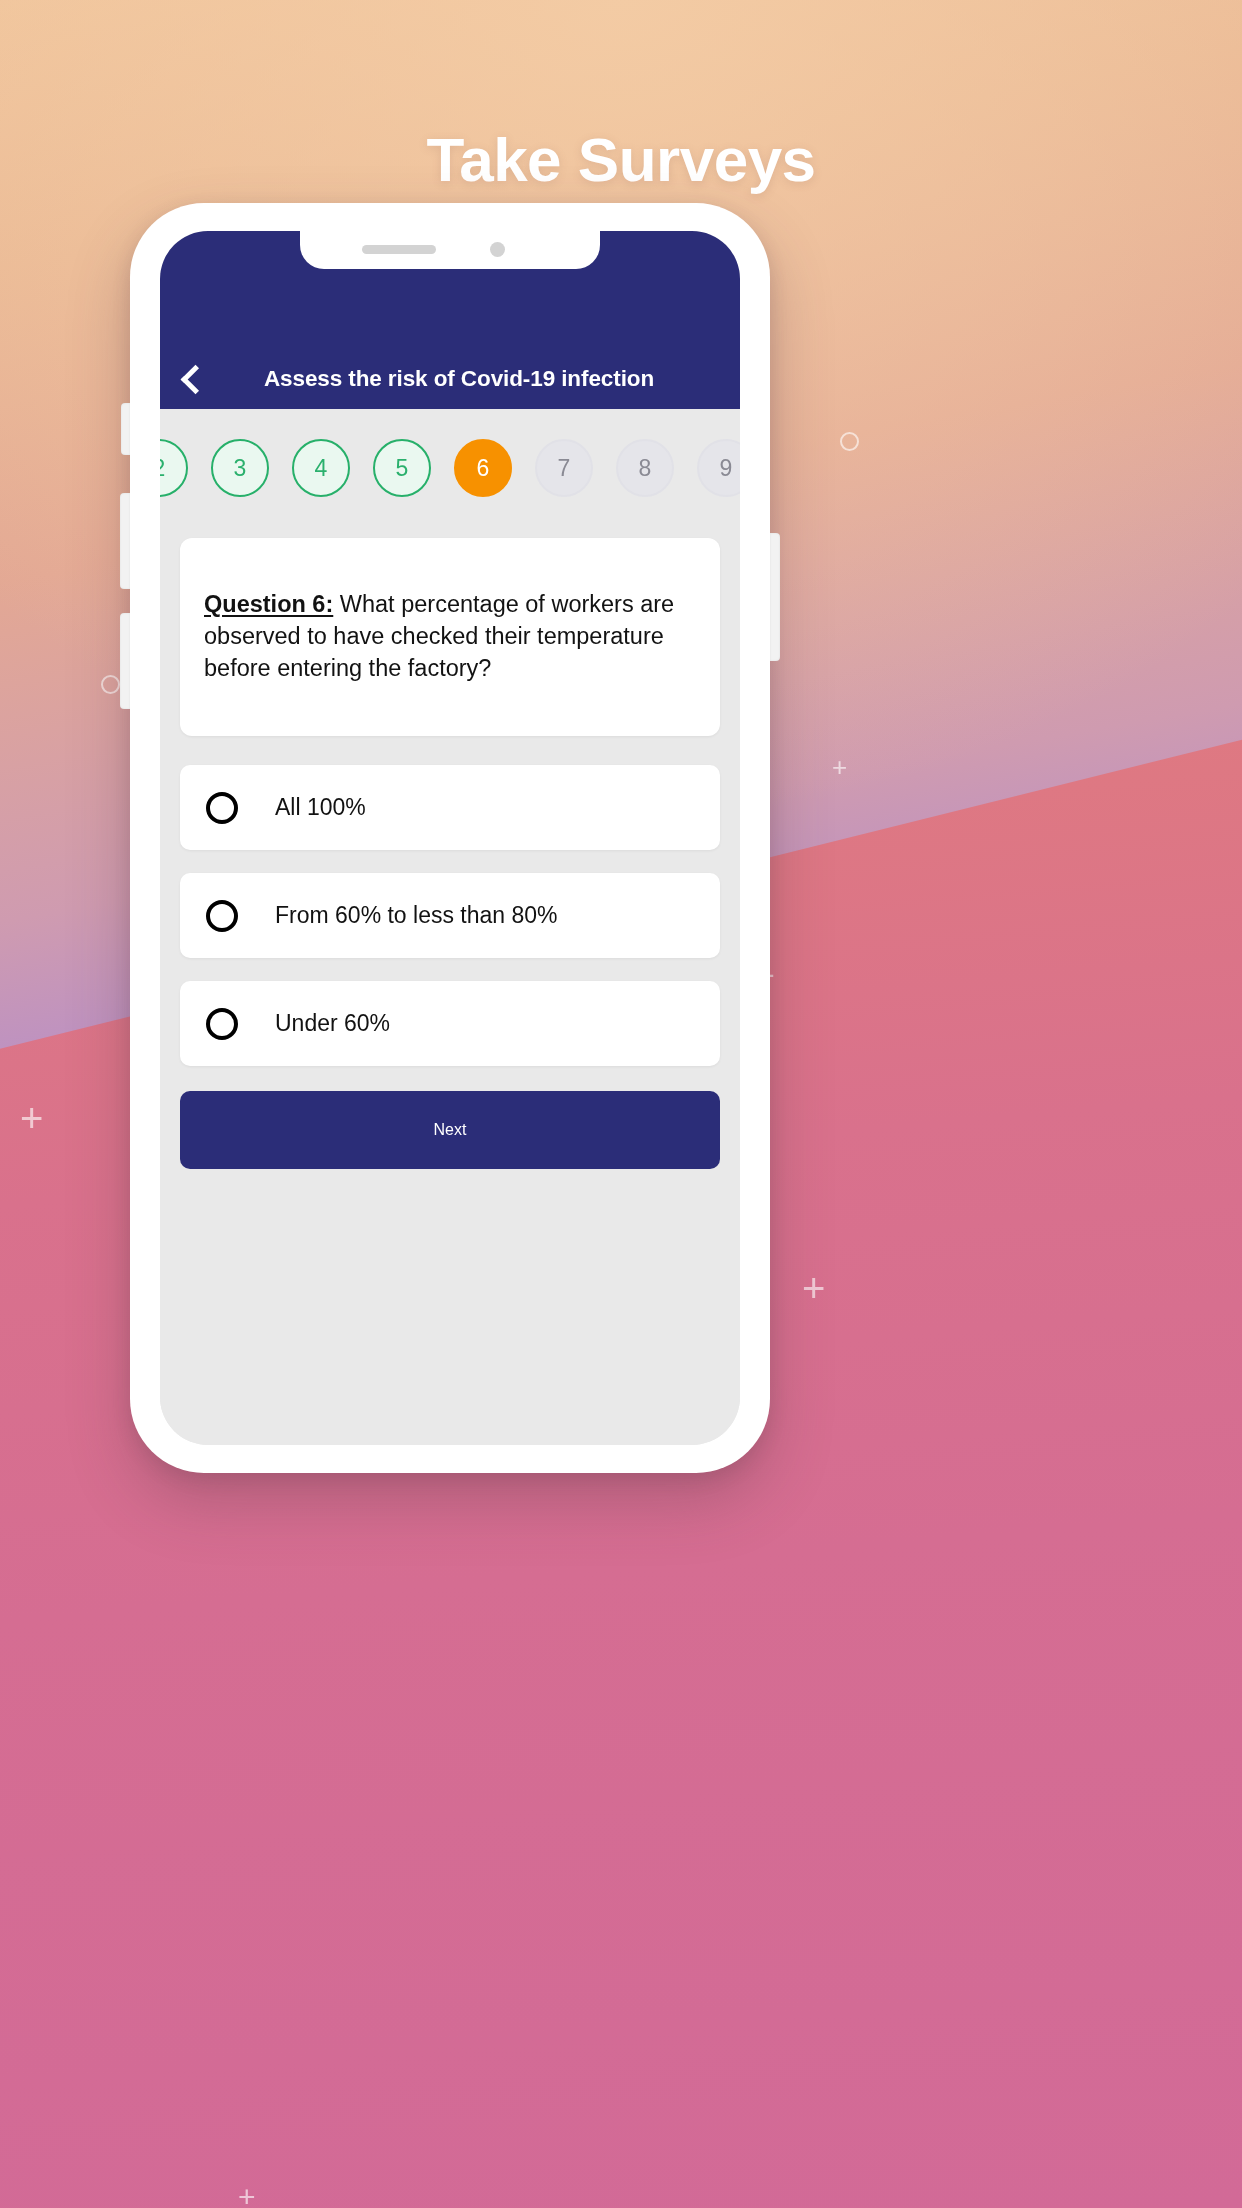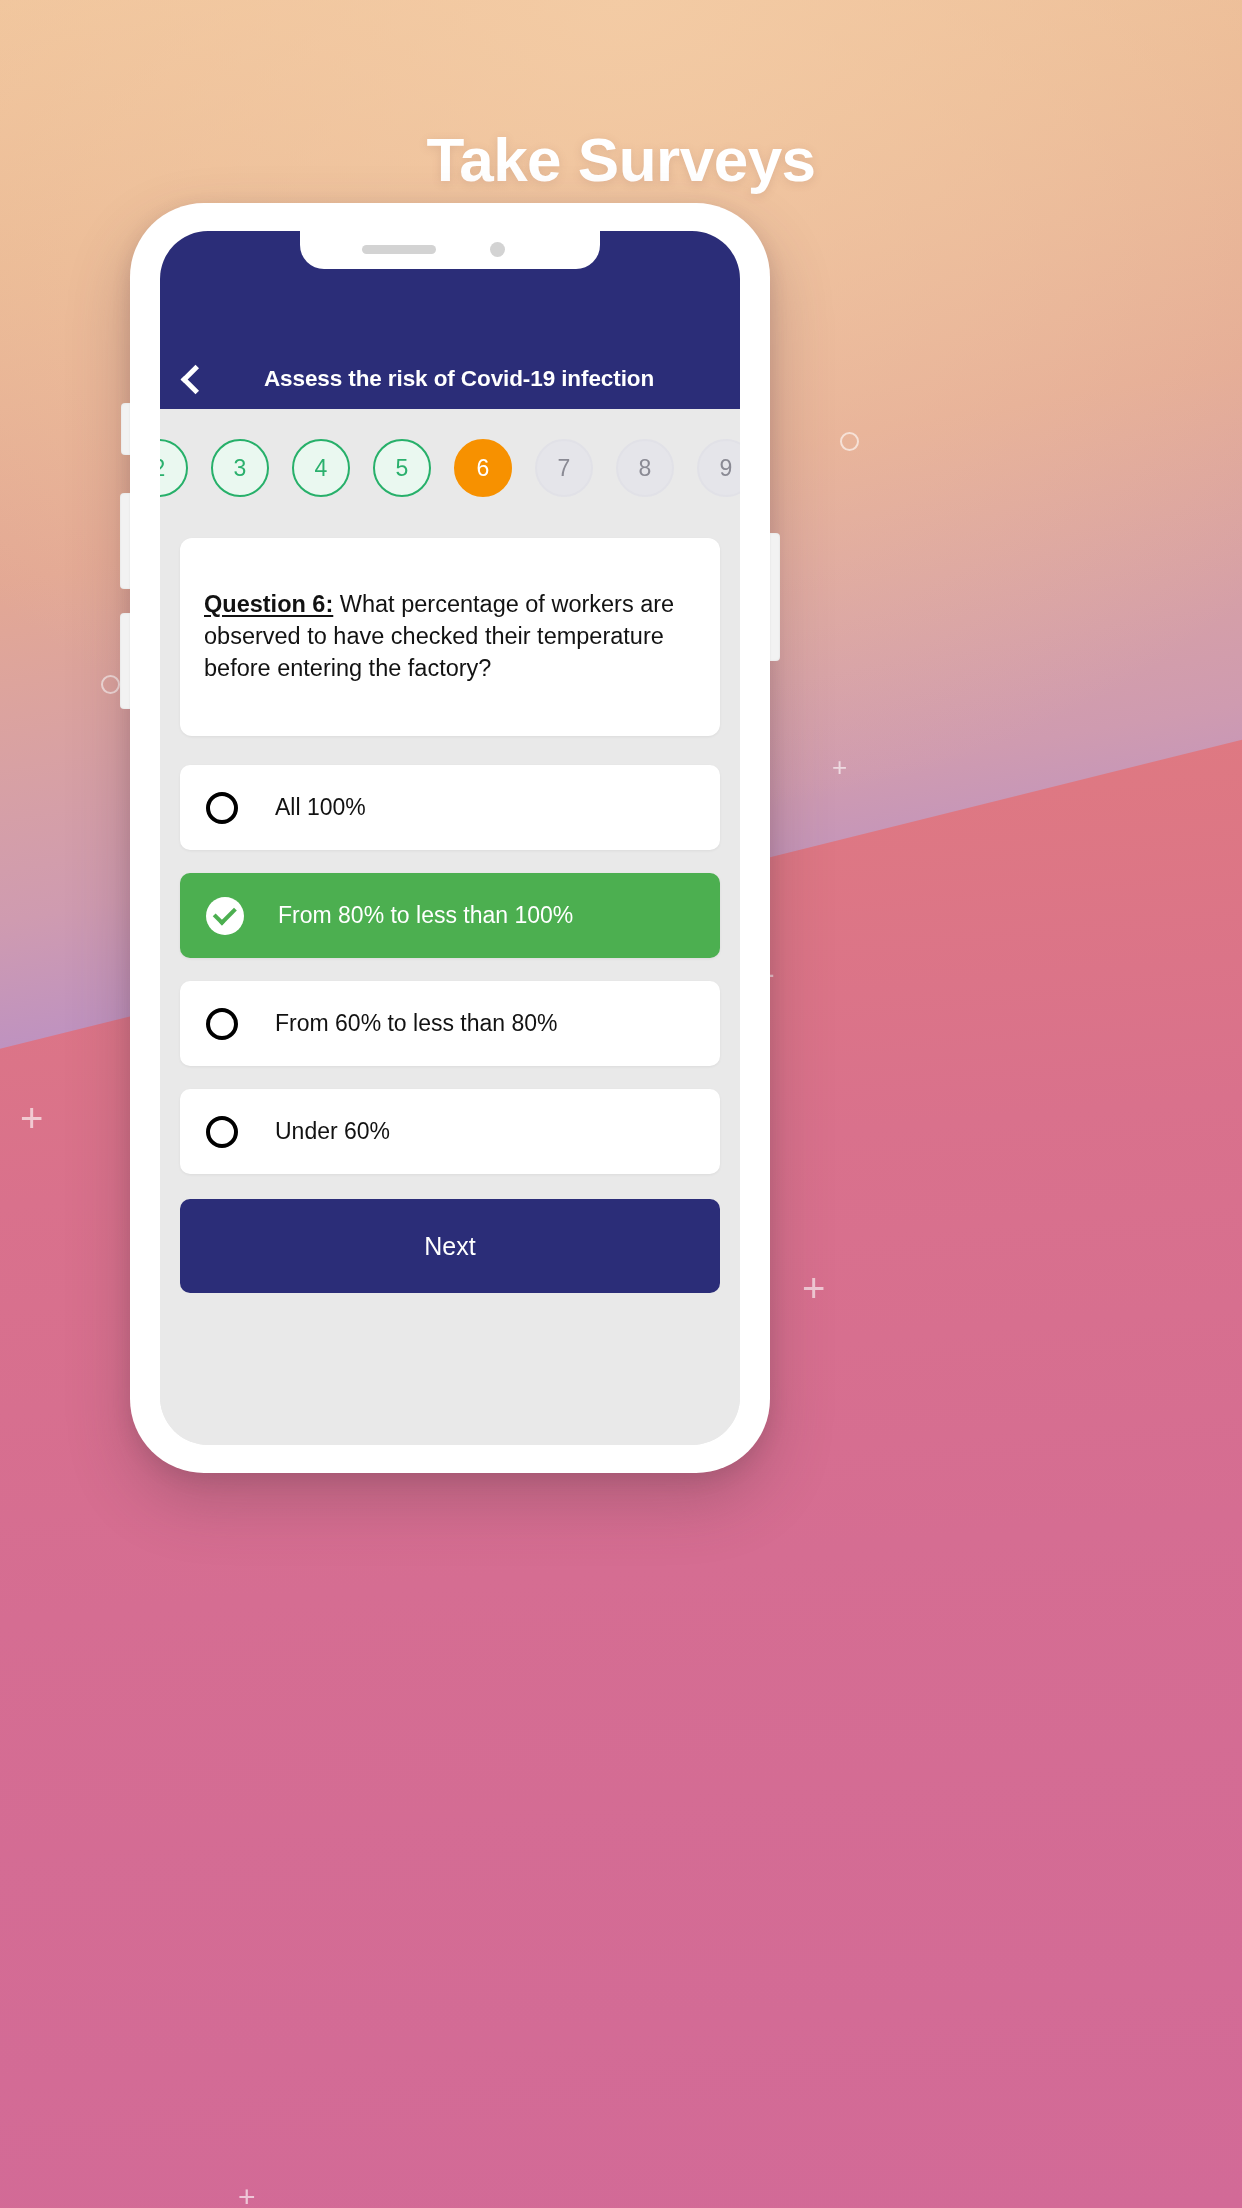--- a/index.html
+++ b/index.html
@@ -313,25 +313,25 @@
     color: #121212;
   }
   .option.selected .option-label {
     color: #ffffff;
     margin-left: 34px;
   }
 
   
   .next-btn {
     margin-top: 25px;
-    height: 94px;
+    height: 78px;
     border-radius: 10px;
     background: #2b2d78;
     color: #ffffff;
-    font-size: 25px;
+    font-size: 16px;
     display: flex;
     align-items: center;
     justify-content: center;
     cursor: pointer;
   }
 </style>
 </head>
 <body>
 
 <div class="screen">
@@ -391,26 +391,20 @@
             <p class="question-text"><span class="question-label">Question 6:</span><span> What percentage of workers are observed to have checked their temperature before entering the factory?</span></p>
           </div>
 
           <div class="options">
 
             <div class="option">
               <span class="radio"></span>
               <span class="option-label">All 100%</span>
             </div>
 
-            <div class="option selected">
-              <span class="radio-checked">
-                <span class="check-mark"></span>
-              </span>
-              <span class="option-label">From 80% to less than 100%</span>
-            </div>
 
             <div class="option">
               <span class="radio"></span>
               <span class="option-label">From 60% to less than 80%</span>
             </div>
 
             <div class="option">
               <span class="radio"></span>
               <span class="option-label">Under 60%</span>
             </div>

